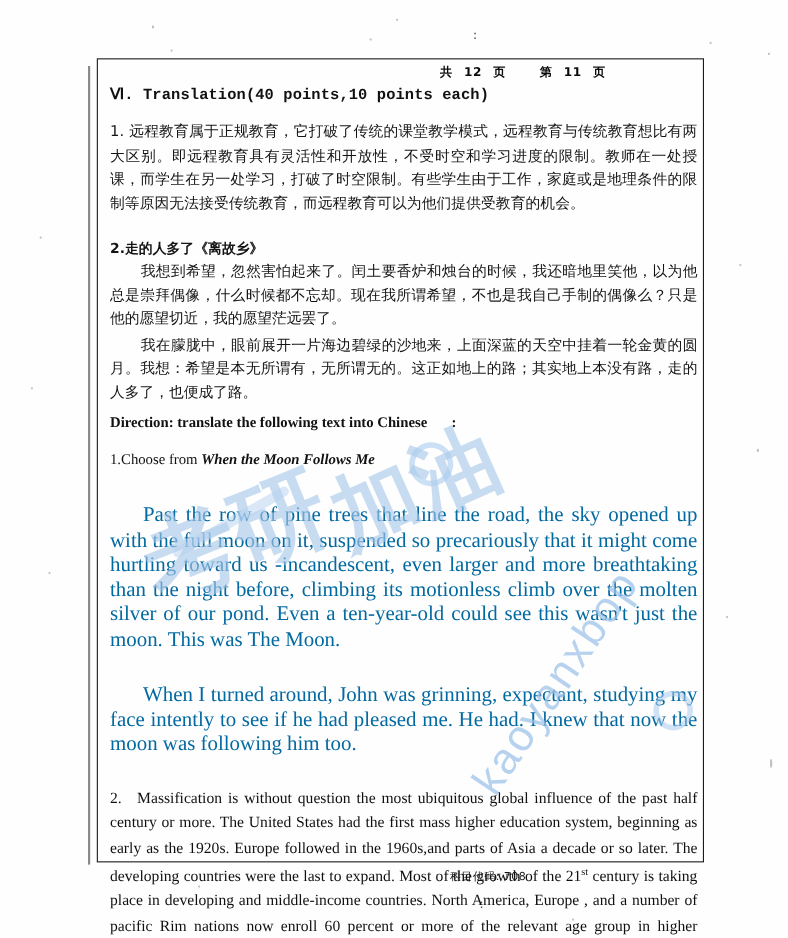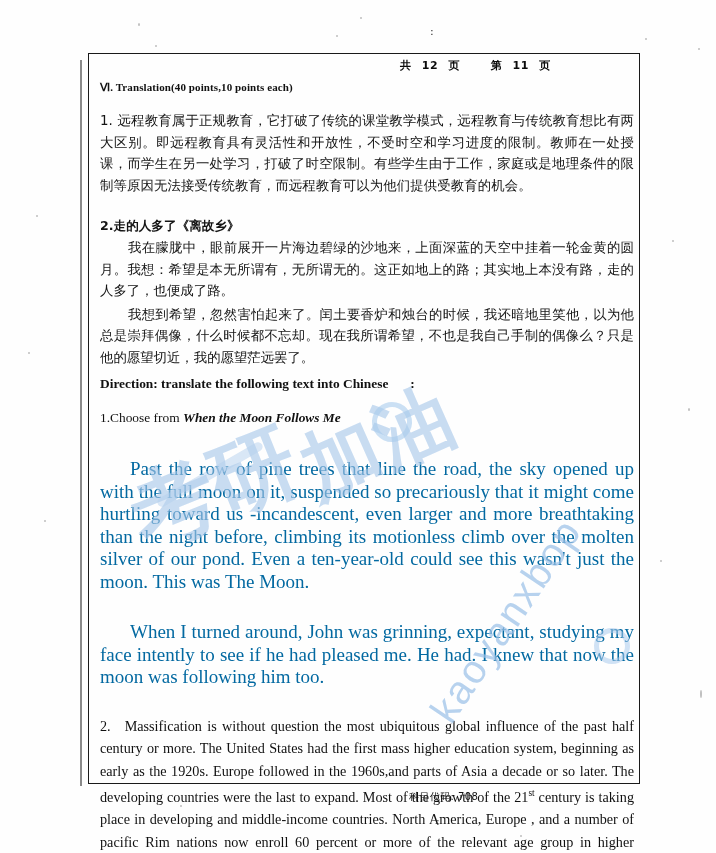--- a/index.html
+++ b/index.html
@@ -77,23 +77,23 @@
     position: absolute;
     left: 96px;
     top: 57px;
     width: 538px;
     height: 723px;
   }
 
   .blk { margin: 0; }
 
   .hdg-en {
-    font-family: Liberation Serif, serif;
-    font-weight: 700;
-    font-size: 11px;
+    font-family: Liberation Mono, monospace;
+    font-weight: 700;
+    font-size: 14px;
     line-height: 21px;
     letter-spacing: .1px;
     margin: 20px 0 0 4px;
   }
   .direction {
     font-family: "Liberation Serif", serif;
     font-weight: 700;
     font-size: 13.4px;
     line-height: 20px;
     margin: 6px 0 0 4px;
@@ -283,23 +283,23 @@
 
     <p class="zh-block blk">
       <span>1.</span>
       <span>远程教育属于正规教育，它打破了传统的课堂教学模式，远程教育与传统教育想比有两大区别。即远程教育具有灵活性和开放性，不受时空和学习进度的限制。教师在一处授课，而学生在另一处学习，打破了时空限制。有些学生由于工作，家庭或是地理条件的限制等原因无法接受传统教育，而远程教育可以为他们提供受教育的机会。</span>
     </p>
 
     <p class="zh-title blk">
       <span>2.</span><span>走的人多了《离故乡》</span>
     </p>
 
+    <p class="zh-para blk">我想到希望，忽然害怕起来了。闰土要香炉和烛台的时候，我还暗地里笑他，以为他总是崇拜偶像，什么时候都不忘却。现在我所谓希望，不也是我自己手制的偶像么？只是他的愿望切近，我的愿望茫远罢了。</p>
+
     <p class="zh-para blk">我在朦胧中，眼前展开一片海边碧绿的沙地来，上面深蓝的天空中挂着一轮金黄的圆月。我想：希望是本无所谓有，无所谓无的。这正如地上的路；其实地上本没有路，走的人多了，也便成了路。</p>
-
-    <p class="zh-para blk">我想到希望，忽然害怕起来了。闰土要香炉和烛台的时候，我还暗地里笑他，以为他总是崇拜偶像，什么时候都不忘却。现在我所谓希望，不也是我自己手制的偶像么？只是他的愿望切近，我的愿望茫远罢了。</p>
 
     <p class="direction blk" style="">
       <span>Direction: translate the following text into Chinese</span><span class="colon-sp-wide"></span><span>:</span>
     </p>
 
     <p class="item-label blk">
       <span>1.</span><span>Choose from</span>
       <i>When the Moon Follows Me</i>
     </p>
 

